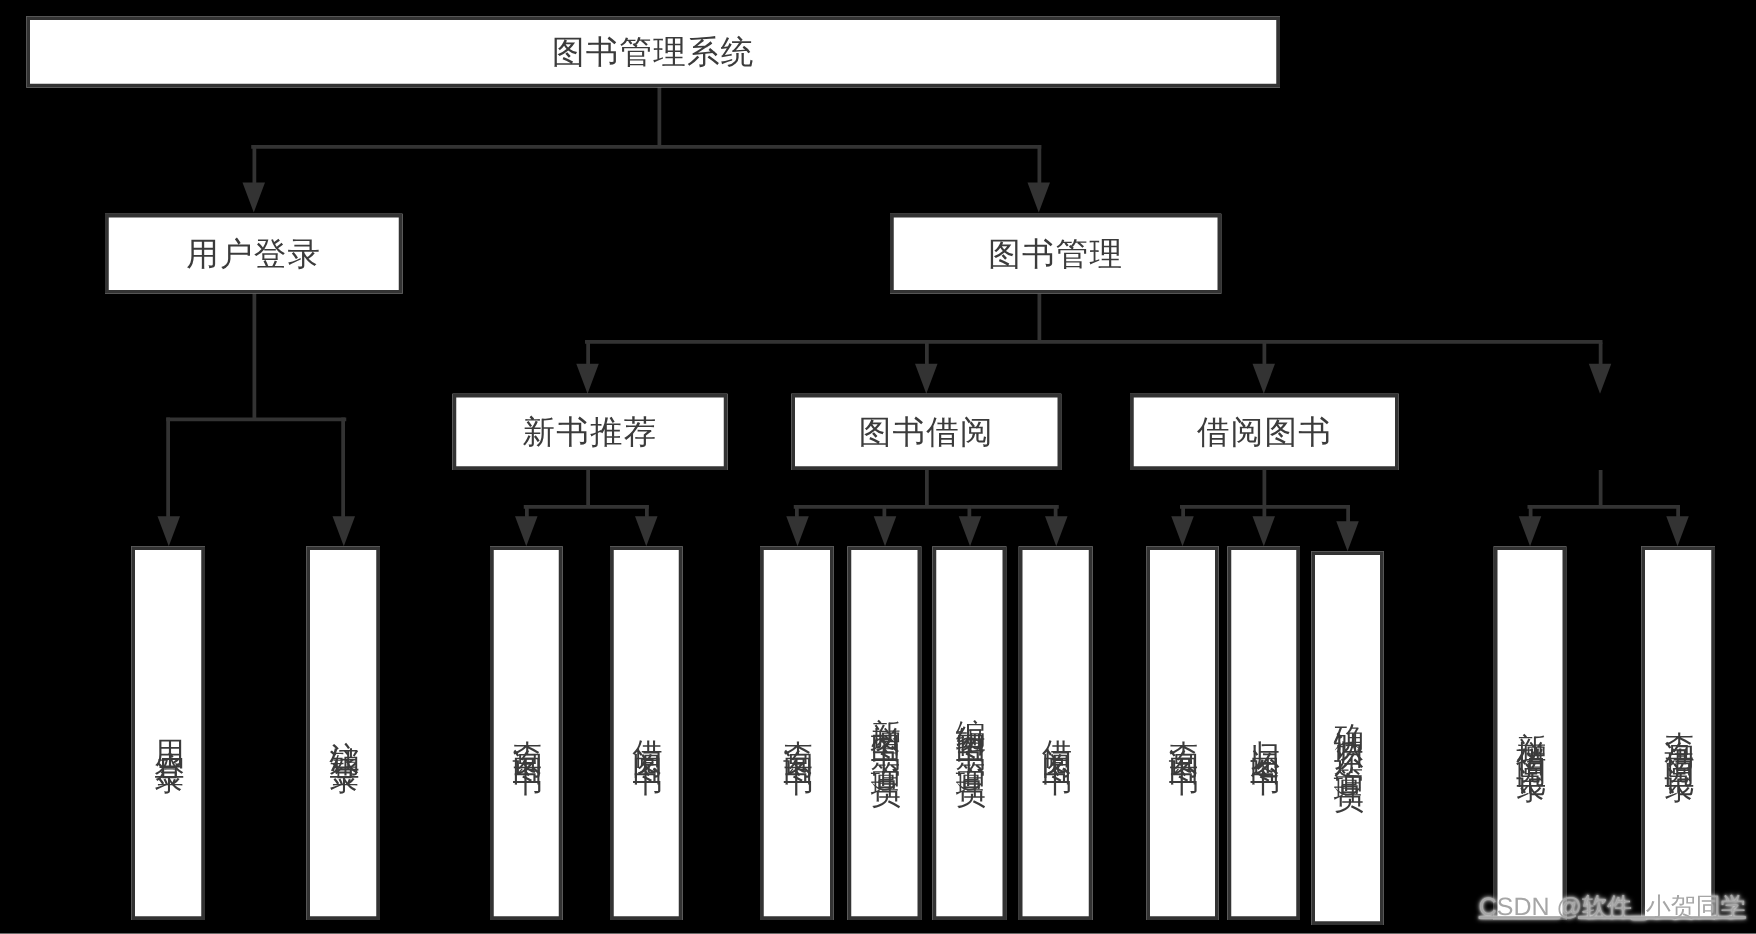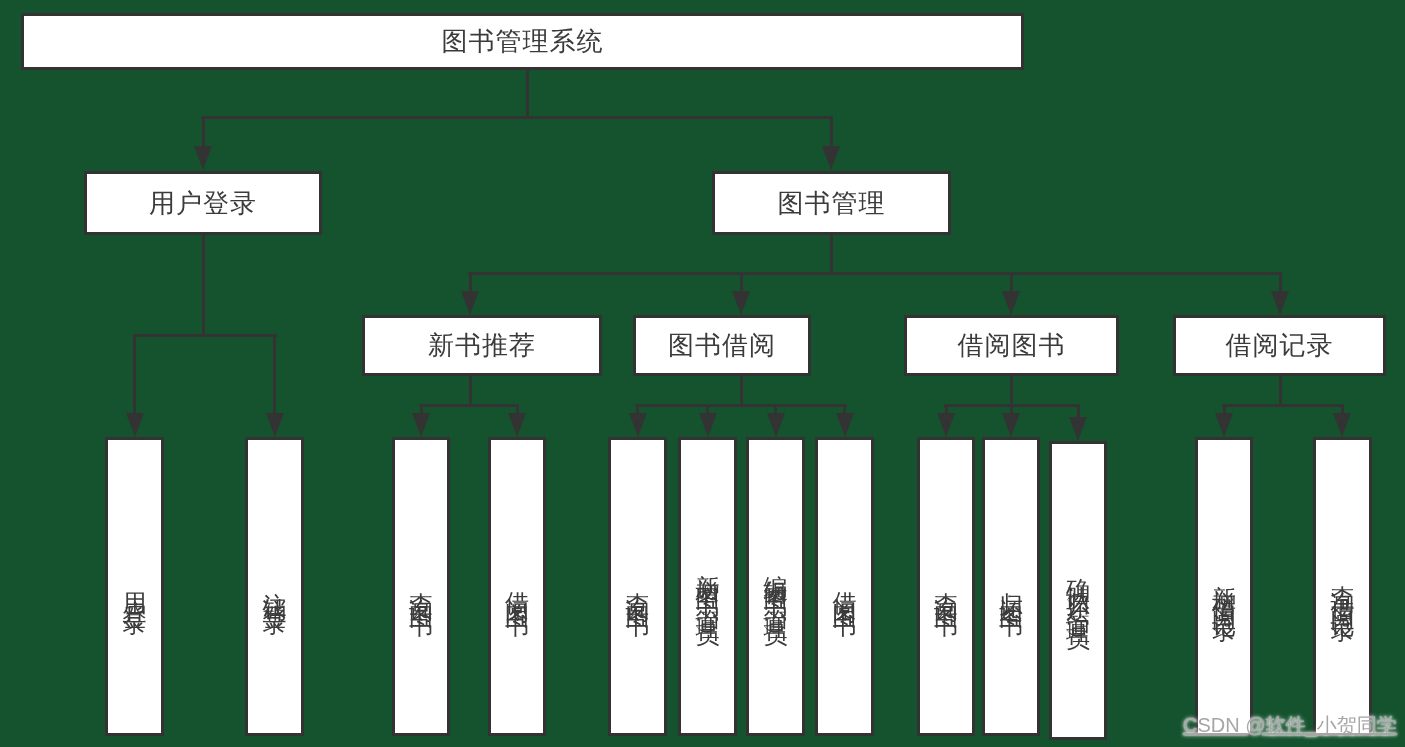--- a/index.html
+++ b/index.html
@@ -1,17 +1,17 @@
 <!DOCTYPE html>
 <html><head>
 <meta charset="utf-8">
 <style>
   html,body{margin:0;padding:0;background:#ffffff;}
   .diagram{
-    position:relative;width:1405px;height:747px;background:#14532d;
+    position:relative;width:1405px;height:747px;background:#000000;
     font-family:"Liberation Sans",sans-serif;color:#3b3b3b;overflow:hidden;
   }
   .node{
     position:absolute;border:3px solid #333333;background:#ffffff;
     display:flex;align-items:center;justify-content:center;
     font-size:26px;box-sizing:border-box;letter-spacing:1px;
   }
   .leaf{
     position:absolute;top:437px;width:59px;height:299px;
     border:3px solid #333333;background:#ffffff;
@@ -98,35 +98,32 @@
   <div class="vline" style="left:1341px;top:404px;height:11px;"></div>
   <div class="arrow" style="left:1333px;top:413px;"></div>
 
   <div class="node" style="left:21px;top:13px;width:1003px;height:57px;">
     <span>图书管理系统</span>
   </div>
 
   <div class="node" style="left:84px;top:171px;width:238px;height:64px;">
     <span>用户登录</span>
   </div>
-  <div class="node" style="left:712px;top:171px;width:239px;height:64px;">
+  <div class="node" style="left:712px;top:171px;width:265px;height:64px;">
     <span>图书管理</span>
   </div>
 
-  <div class="node" style="left:362px;top:315px;width:240px;height:61px;">
+  <div class="node" style="left:362px;top:315px;width:220px;height:61px;">
     <span>新书推荐</span>
   </div>
-  <div class="node" style="left:633px;top:315px;width:178px;height:61px;">
+  <div class="node" style="left:633px;top:315px;width:216px;height:61px;">
     <span>图书借阅</span>
   </div>
   <div class="node" style="left:904px;top:315px;width:215px;height:61px;">
     <span>借阅图书</span>
-  </div>
-  <div class="node" style="left:1173px;top:315px;width:213px;height:61px;">
-    <span>借阅记录</span>
   </div>
 
   <div class="leaf" style="left:105px;">
     <span class="vtext">用户登录</span>
   </div>
   <div class="leaf" style="left:245px;">
     <span class="vtext">注销登录</span>
   </div>
 
   <div class="leaf" style="left:392px;width:58px;">

